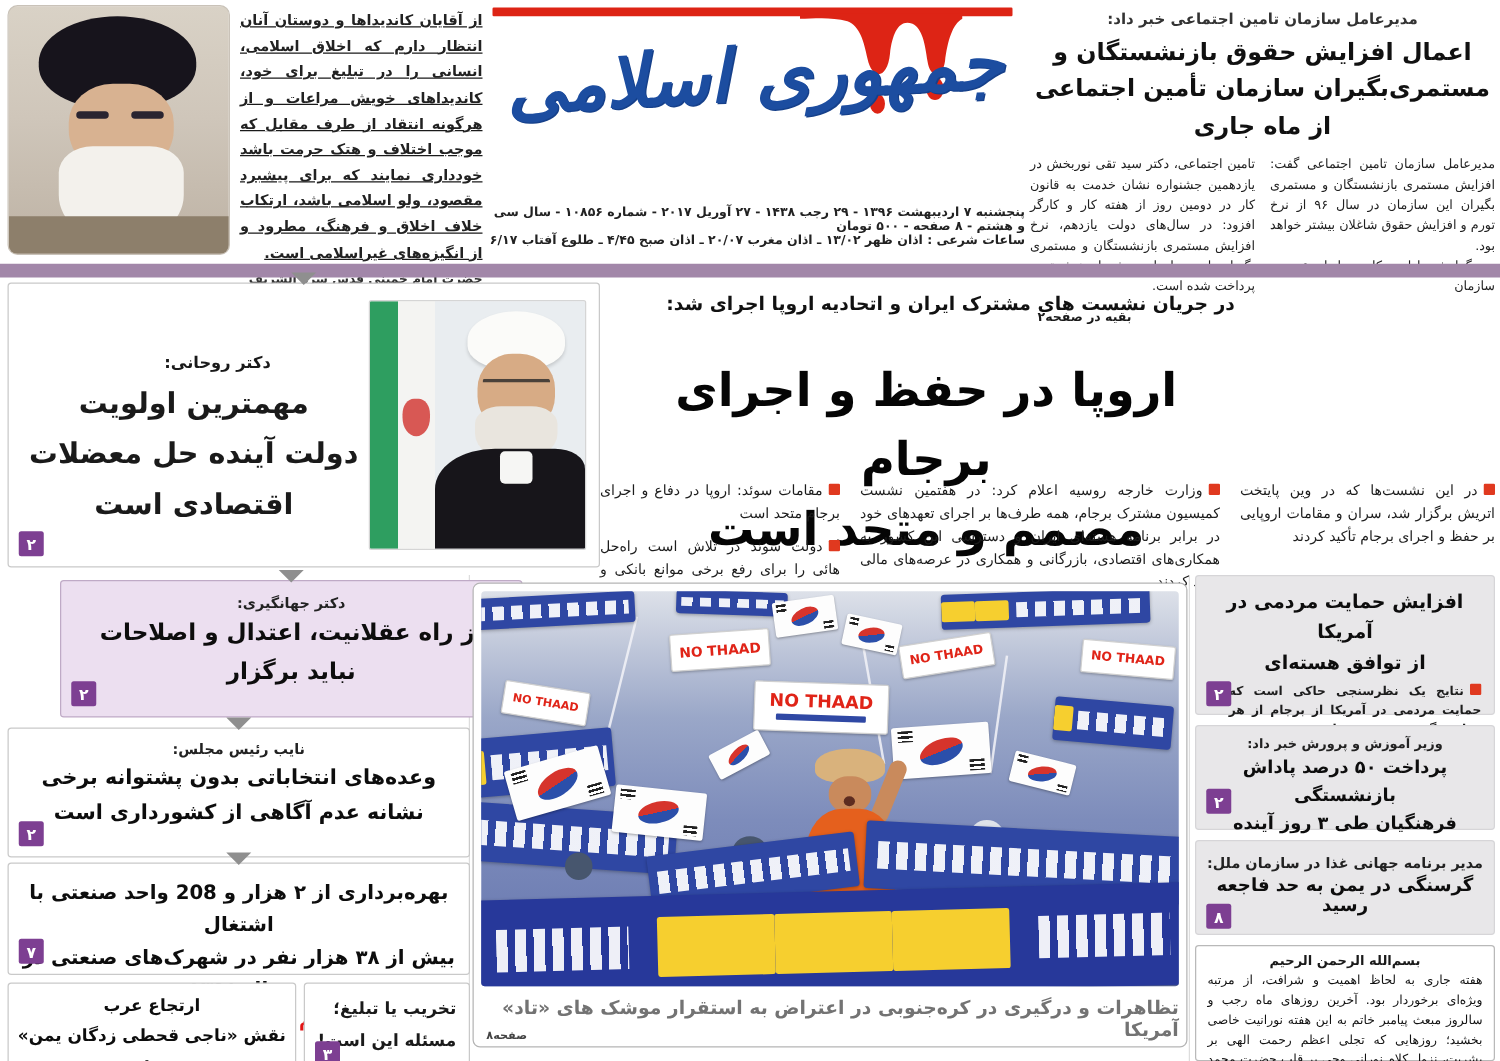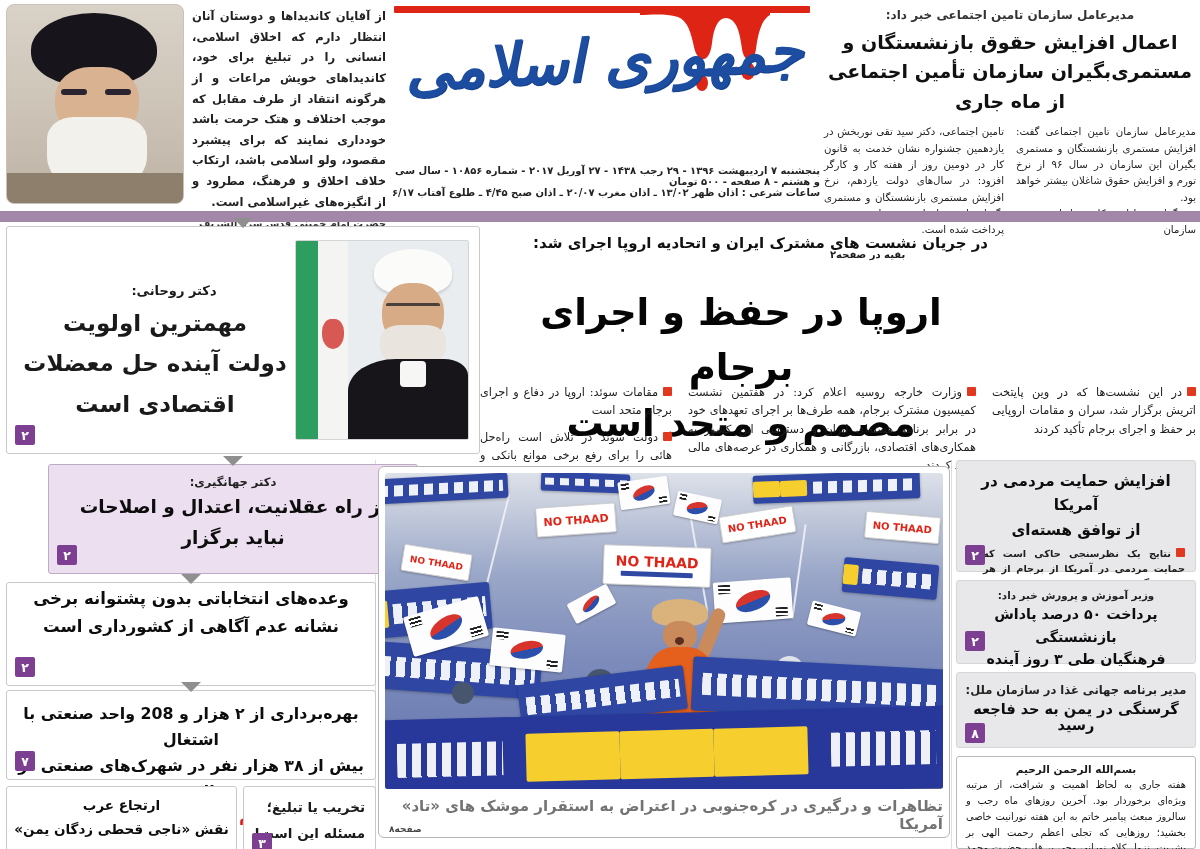--- a/index.html
+++ b/index.html
@@ -9,21 +9,21 @@
   .pre{white-space:pre-line;}
   
   .kh-box{left:6px;top:4px;width:380px;height:202px;display:flex;gap:8px;direction:ltr;}
   .kh-photo{position:relative;width:176px;height:198px;border-radius:8px;overflow:hidden;
             background:linear-gradient(180deg,#d9d2c6 0%,#cfc6ba 45%,#bdb2a4 100%);flex:0 0 auto;border:1px solid #c9c2b8;}
   .km-turban{position:absolute;left:24px;top:8px;width:126px;height:74px;background:#17141c;border-radius:50% 50% 46% 46%;}
   .km-face{position:absolute;left:48px;top:62px;width:84px;height:74px;background:#d8b291;border-radius:42% 42% 50% 50%;}
   .km-brow{position:absolute;width:26px;height:6px;background:#2a2430;border-radius:3px;top:84px;}
   .km-beard{position:absolute;left:40px;top:112px;width:100px;height:78px;background:#f3f1ec;border-radius:30% 30% 55% 55%;}
   .km-robe{position:absolute;left:0;top:168px;width:176px;height:30px;background:#8d7f6b;}
-  .kh-text{direction:rtl;width:194px;padding-top:2px;}
+  .kh-text{direction:rtl;width:194px;padding-top:2px;text-decoration:underline;}
   .kh-quote{margin:0;font-size:11.6px;line-height:1.78;text-align:justify;font-weight:bold;color:#222;}
   .kh-attr{margin-top:4px;font-size:9.8px;font-weight:bold;color:#333;line-height:1.6;}
   .masthead{left:388px;top:0;width:432px;height:208px;}
   .red-bar{position:absolute;left:6px;top:6px;width:416px;height:7px;background:#dd2415;border-radius:1px;}
   .drip{position:absolute;left:252px;top:11px;width:130px;height:100px;}
   .logo{position:absolute;left:0;top:26px;width:432px;margin:0;text-align:center;
         font-size:58px;font-weight:bold;color:#1c4da0;font-style:italic;
         transform:rotate(-3deg);letter-spacing:-2px;text-shadow:1px 1px 0 #16408a;}
   .dateline{position:absolute;left:0;top:165px;width:432px;text-align:right;font-size:10px;font-weight:bold;color:#222;}
   .prayer{top:187px;}
@@ -220,20 +220,21 @@
   <section class="nbox jh-box">
     <div class="arrow"></div>
     <div class="kicker-s">دکتر جهانگیری:</div>
     <div class="head-m jh-head pre">از راه عقلانیت، اعتدال و اصلاحات
 نباید برگزار</div>
     <span class="badge">۲</span>
   </section>
 
   <section class="nbox mj-box">
     <div class="arrow"></div>
+    <div class="kicker-s">نایب رئیس مجلس:</div>
     <div class="head-m mj-head pre">وعده‌های انتخاباتی بدون پشتوانه برخی
 نشانه عدم آگاهی از کشورداری است</div>
     <span class="badge">۲</span>
   </section>
 
   <section class="nbox in-box">
     <div class="arrow"></div>
     <div class="head-m in-head pre">بهره‌برداری از ۲ هزار و 208 واحد صنعتی با اشتغال
 بیش از ۳۸ هزار نفر در شهرک‌های صنعتی در سال ۱۳۹۵</div>
     <div class="in-red">تداوم تورم تک رقمی در سال جاری</div>

